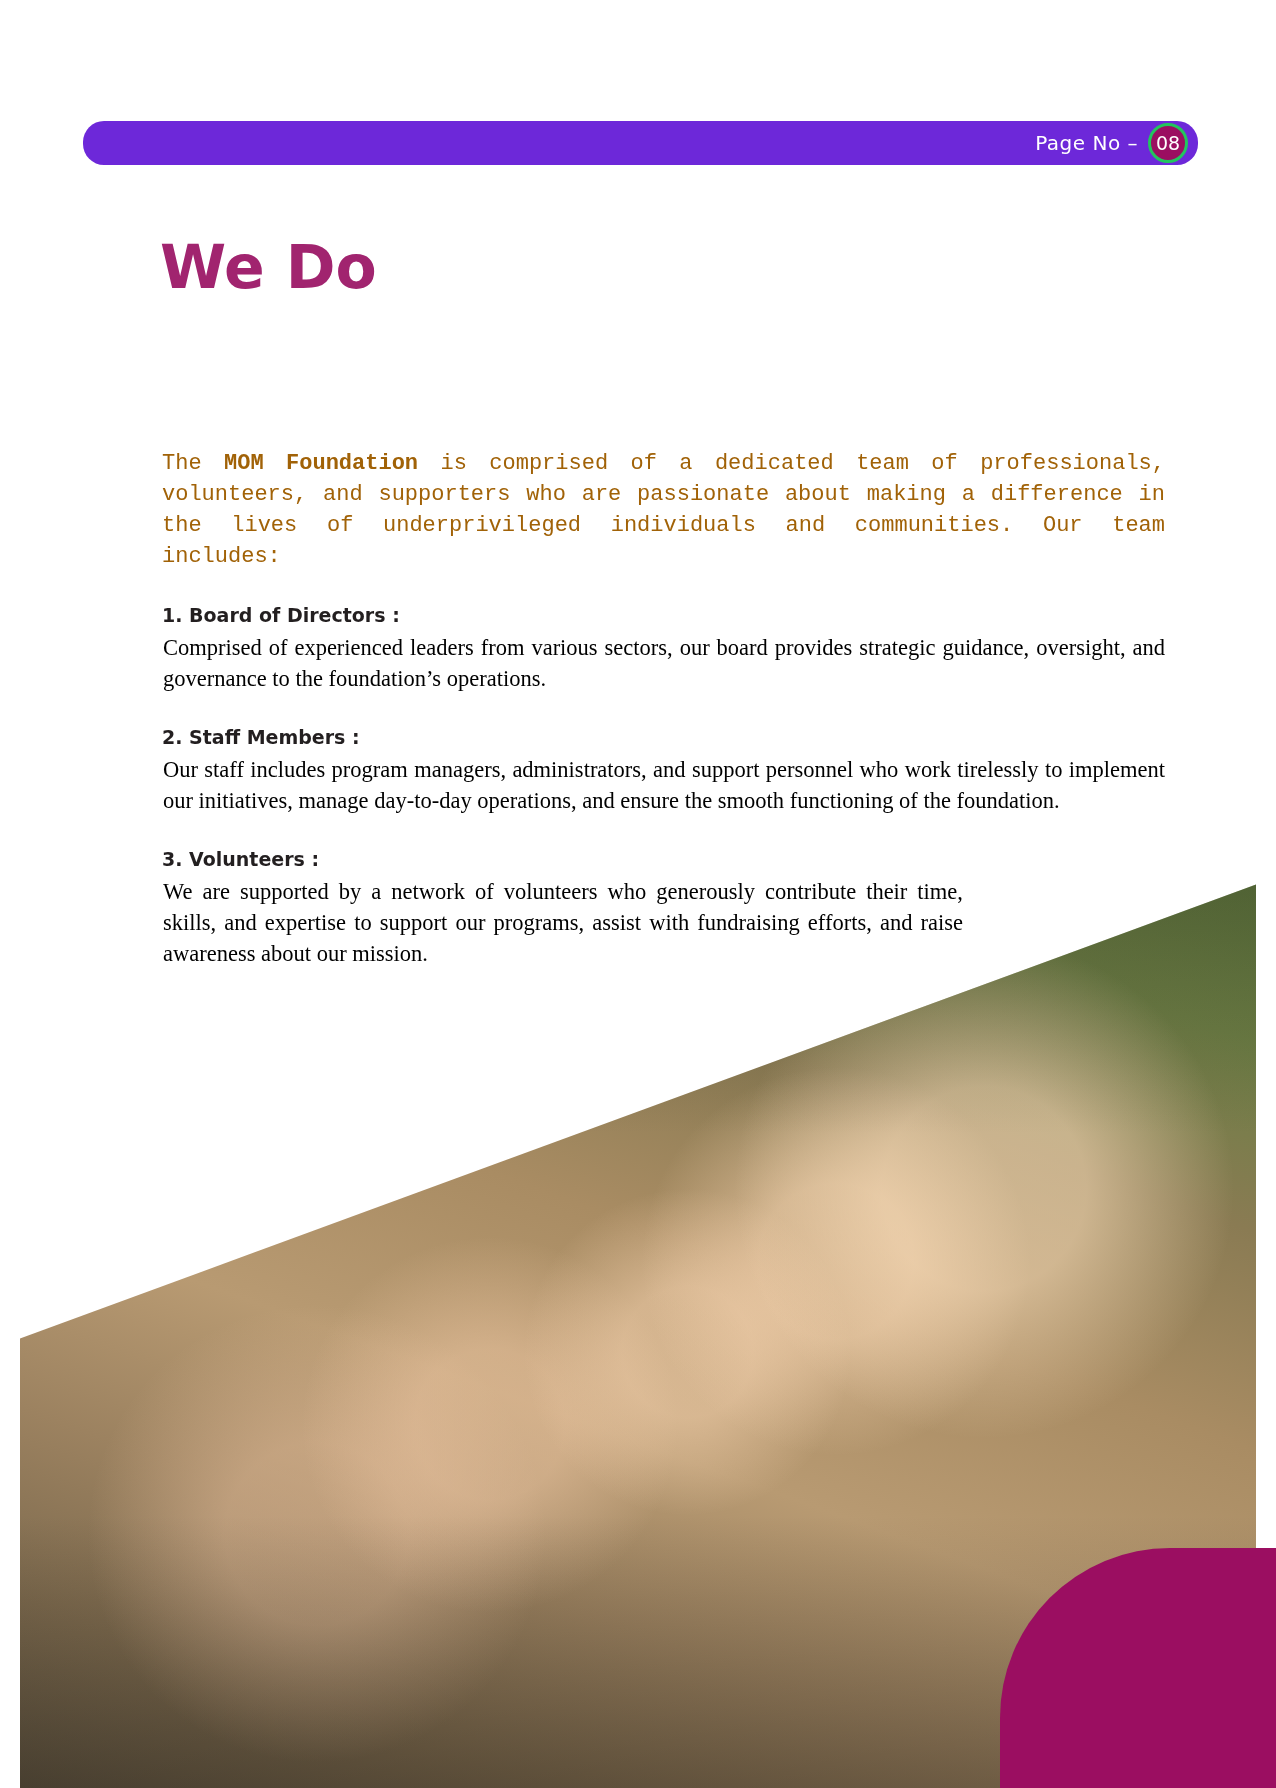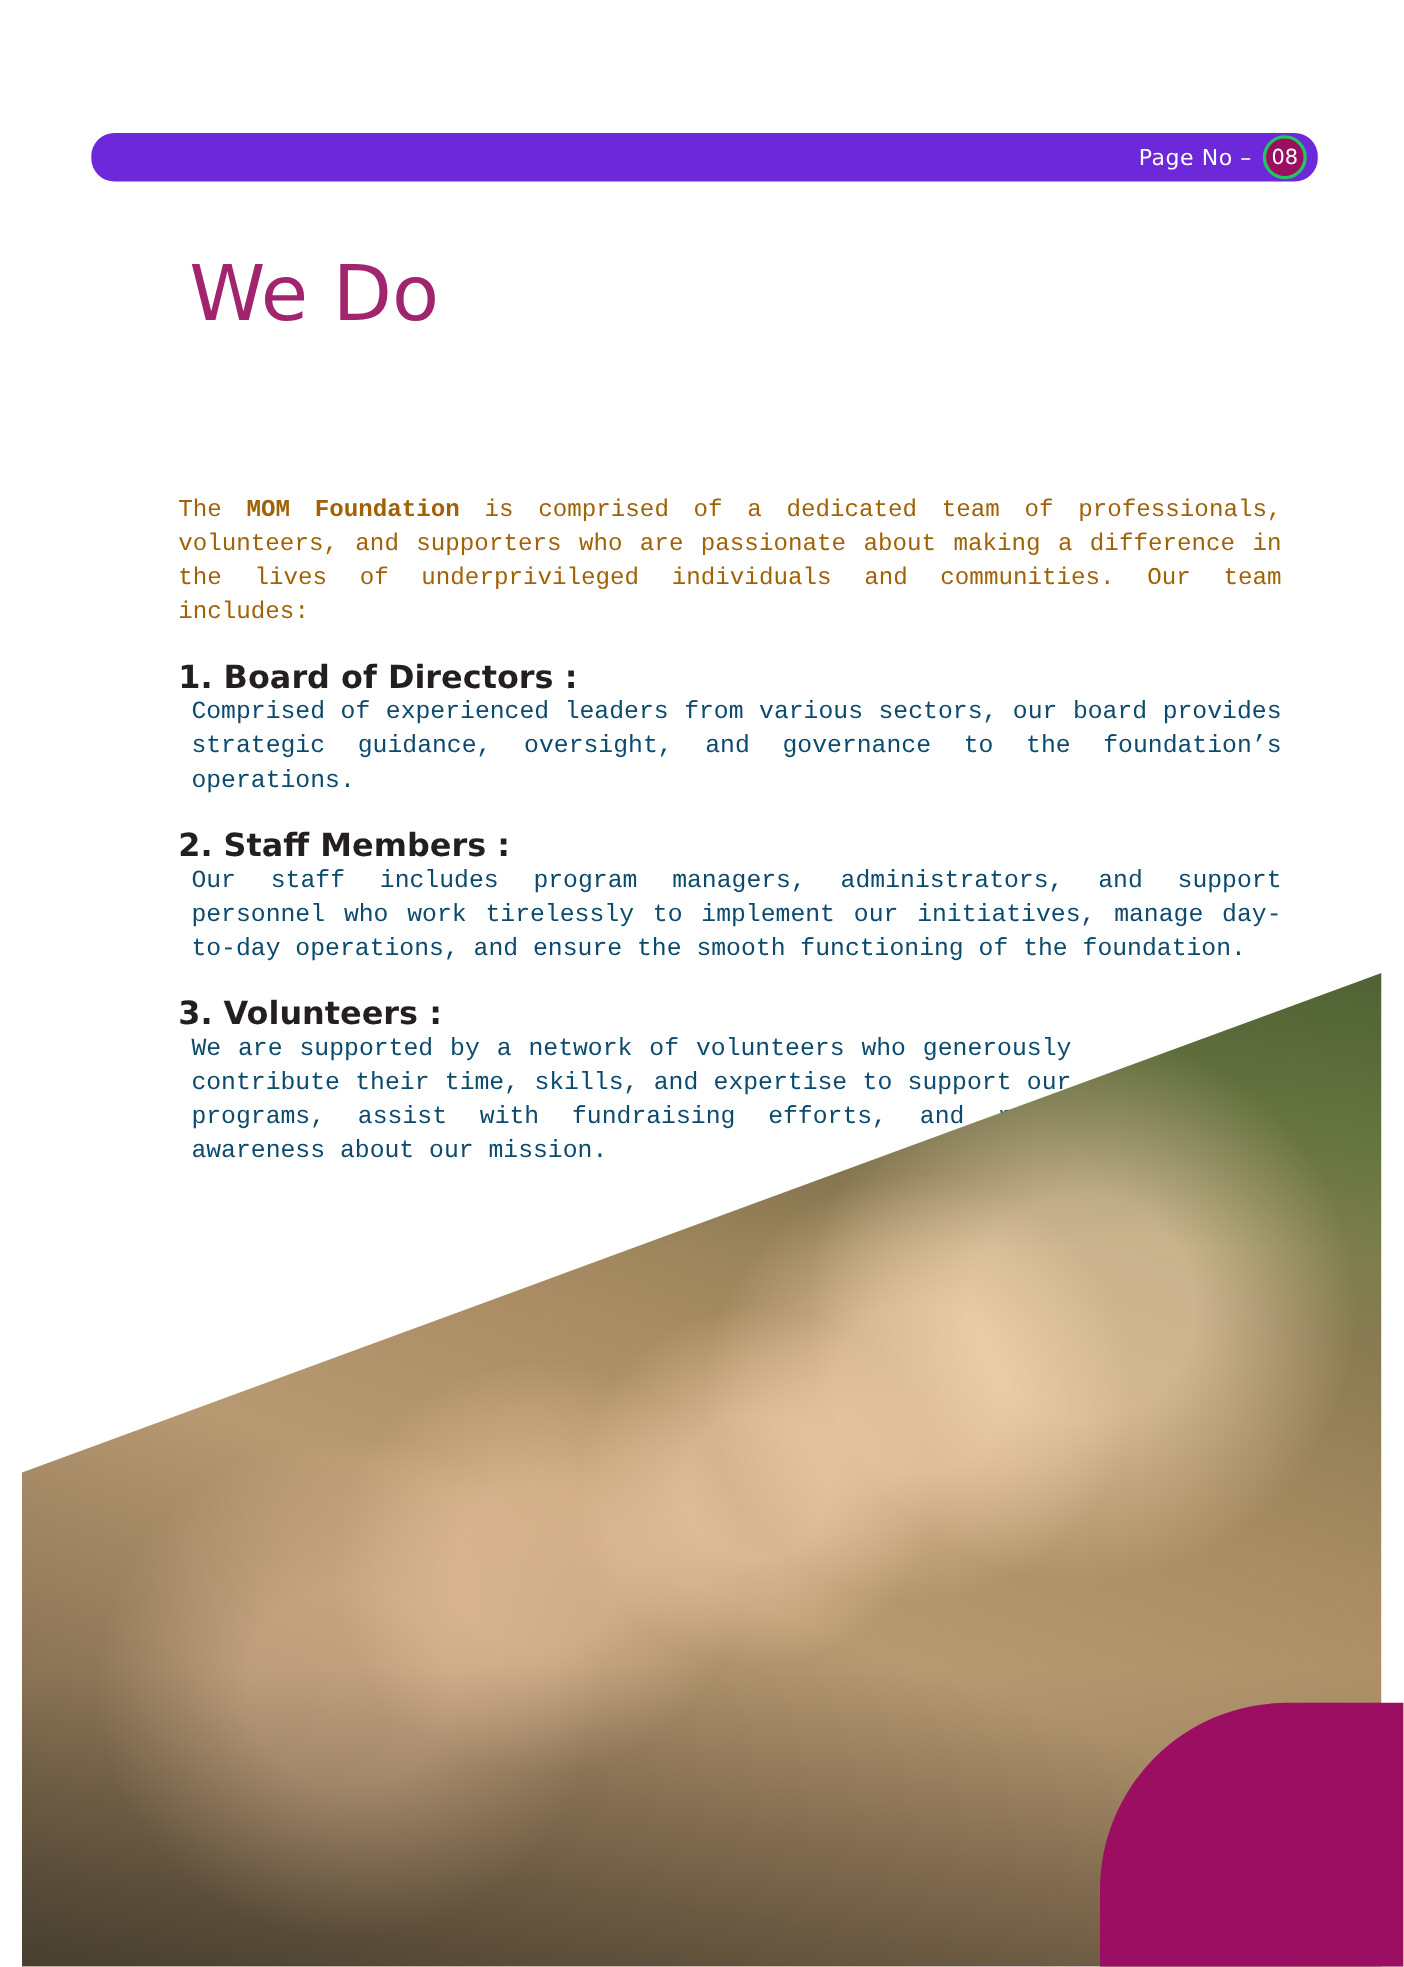--- a/index.html
+++ b/index.html
@@ -64,26 +64,25 @@
   .title-line1 {
     font-family: "DejaVu Sans", sans-serif;
     font-weight: bold;
     font-size: 66px;
     line-height: 72px;
     color: #7d0d55;
     letter-spacing: -1px;
   }
   .title-line2 {
     font-family: "DejaVu Sans", sans-serif;
-    font-weight: normal;
-    font-size: 70px;
+    font-weight: bold;
+    font-size: 60px;
     line-height: 70px;
     color: #a1246f;
     letter-spacing: 0px;
-    margin-left: 12px;
   }
 
   
   .content {
     position: absolute;
     left: 162px;
     top: 448px;
     width: 1003px;
   }
   .para {
@@ -91,34 +90,34 @@
     line-height: 31px;
     color: #a16207;
     text-align: justify;
     margin: 0 0 28px 0;
     font-family: Liberation Mono, monospace;
   }
   .para b, .para strong {
     font-weight: bold;
   }
   .section-head {
-    font-size: 29px;
+    font-size: 19px;
     line-height: 30px;
     font-weight: bold;
     color: #231f20;
     margin: 0 0 2px 0;
     font-family: "DejaVu Sans", sans-serif;
   }
   .section-body {
     font-size: 22.5px;
     line-height: 31px;
-    color: #0c4a6e;
+    color: #000000;
     text-align: justify;
-    margin: 0 0 28px 12px;
-    font-family: Liberation Mono, monospace;
+    margin: 0 0 28px 1px;
+    font-family: Liberation Serif, serif;
   }
   .section-body.narrow {
     width: 800px;
   }
 
   
   .photo-wrap {
     position: absolute;
     left: 20px;
     top: 880px;

